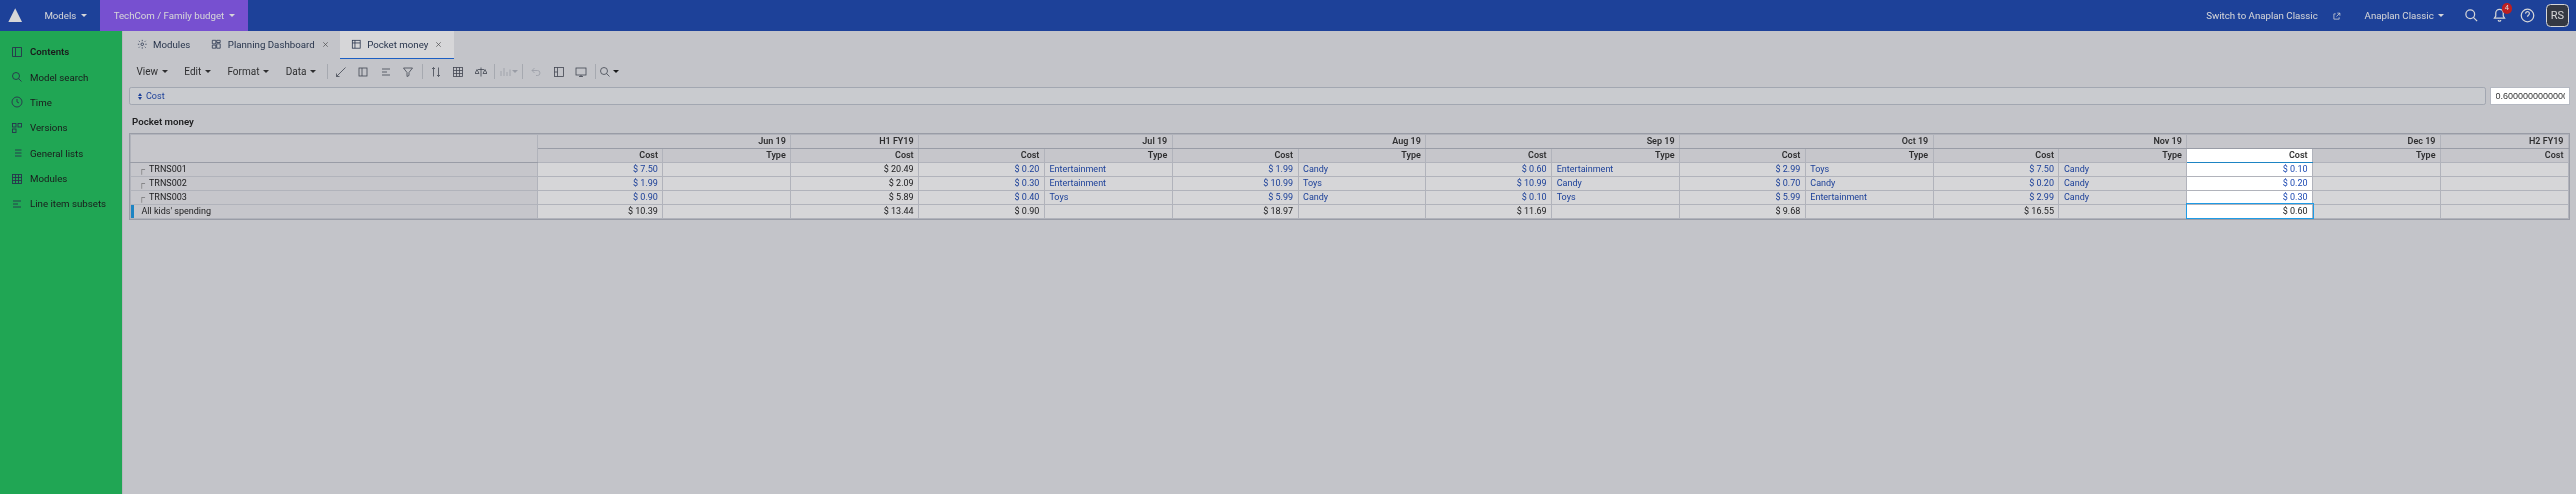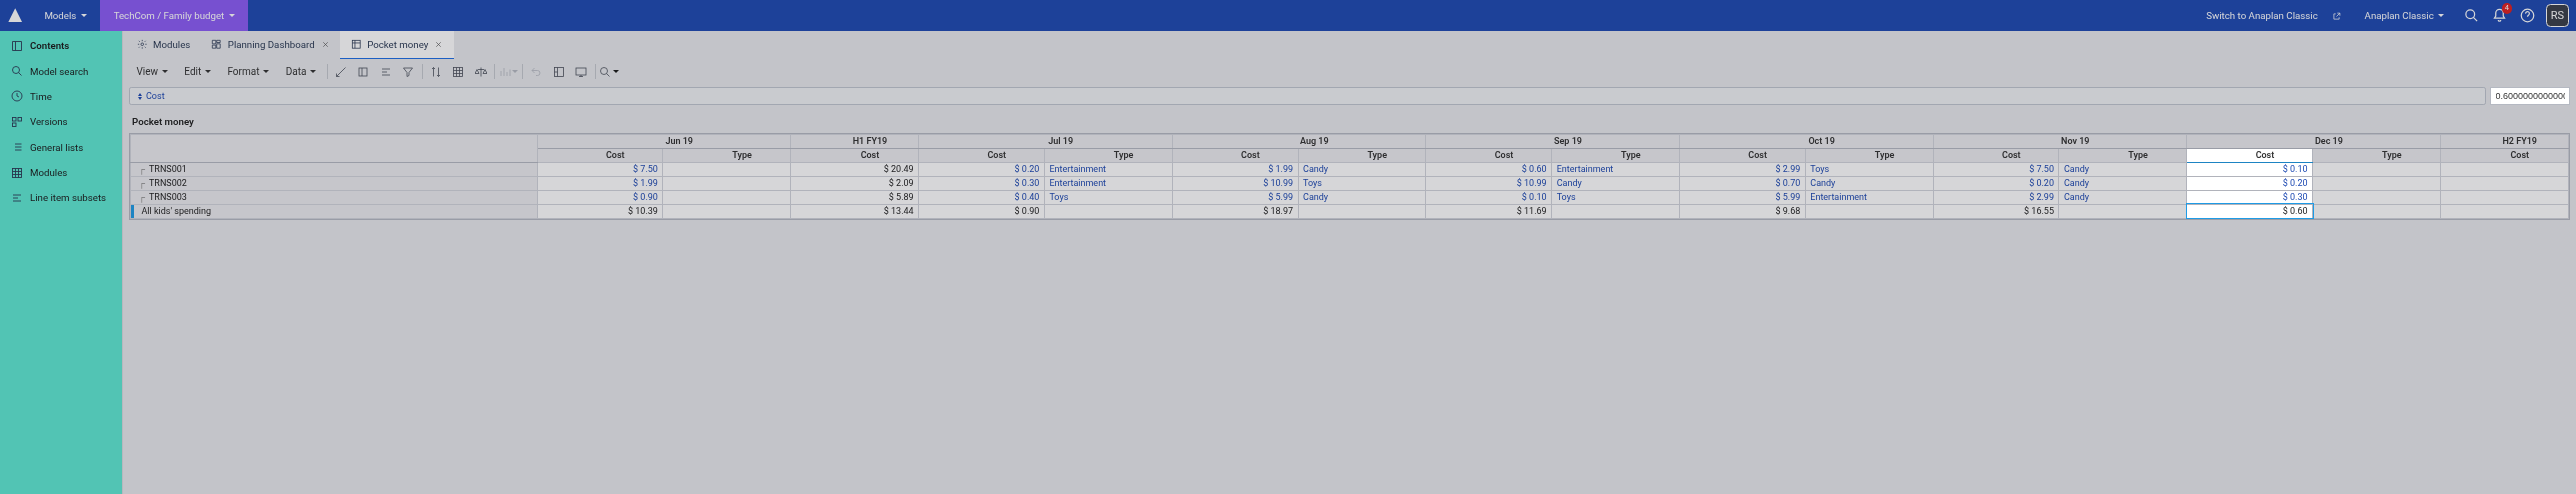--- a/index.html
+++ b/index.html
@@ -17,21 +17,21 @@
   .ext-icon { width:9px; height:9px; }
   .hdr-icon { width: 28px; height: 31px; display:flex; align-items:center; justify-content:center; cursor:pointer; position:relative; }
   .hdr-icon svg { width:15px; height:15px; stroke:#fff; fill:none; stroke-width:2; }
   .badge { position:absolute; top:3px; right:1.5px; background:#e02020; color:#fff; font-size:7.5px; border-radius:6px; padding:0 3px; min-width:10.5px; height:10.5px; line-height:10.5px; text-align:center; }
   .avatar { width:22.4px; height:22.4px; border-radius:4.5px; border:0.7px solid #fff; display:flex; align-items:center; justify-content:center; font-size:11px; margin:0 7.5px 0 4.5px; background:#3a3f4a; }
   
   
   .layout { display:flex; width:100%; }
   
   
-  .sidebar { width: 123px; background: #5eead4; border-right:0.7px solid #d9dbe0; padding-top:2px; height: 463px; }
+  .sidebar { width: 123px; background: #22c55e; border-right:0.7px solid #d9dbe0; padding-top:8px; height: 463px; }
   .sb-item { display:flex; align-items:center; gap:7.5px; padding:6.7px 10.5px; cursor:pointer; color:#1a1a1a; font-size:9.7px; }
   .sb-item svg { width:12px; height:12px; stroke:#2b3a55; fill:none; stroke-width:1.8; flex-shrink:0; }
   .sb-item.bold { font-weight:600; }
   
   
   .main { flex:1; display:flex; flex-direction:column; background:#e8eaed; }
   
   
   .tabs { display:flex; align-items:center; background:#e8eaed; height:28px; padding-left:3px; gap:0; }
   .tab { display:flex; align-items:center; gap:6px; padding:0 10.5px; height:28px; cursor:pointer; color:#2b3a55; font-size:9.7px; border-bottom:1.5px solid transparent; }
@@ -55,21 +55,21 @@
   .chip .dbl-chev .up { border-bottom:3px solid #1e4ab3; }
   .chip .dbl-chev .dn { border-top:3px solid #1e4ab3; }
   .cell-edit { width:80px; background:#fff; border:0.7px solid #b5b9c2; padding:3px 4.5px; text-align:right; font-size:9px; color:#333; margin-left:auto; }
   
   
   .grid-wrap { background:#e8eaed; padding:0 6px 6px 6px; flex:1; }
   .grid-title { font-size:9.7px; font-weight:600; padding:4.5px 3px 6px 3px; color:#222; }
   .grid { border:0.7px solid #b5b9c2; background:#fff; display:inline-block; min-width:100%; }
   .grid table { border-collapse:collapse; width:100%; table-layout:fixed; }
   .grid th, .grid td { border:0.7px solid #d2d5dc; padding:1.5px 4.5px; font-size:9px; height:13.4px; white-space:nowrap; overflow:hidden; }
-  .grid thead th { background:#ececef; text-align:center; font-weight:600; color:#333;padding-left:35px; }
+  .grid thead th { background:#ececef; text-align:right; font-weight:600; color:#333;padding-left:35px; }
   .grid thead tr:first-child th { border-bottom:0.7px solid #b5b9c2; }
   .grid .row-hdr { background:#ececef; text-align:left; padding-left:18px; position:relative; width:183px; }
   .grid .row-hdr .tree { position:absolute; left:7.5px; color:#888; }
   .grid .row-hdr.total { font-weight:400; padding-left:10.5px; }
   .grid .row-hdr.total::before { content:""; position:absolute; left:0; top:0; bottom:0; width:3px; background:#1e9be6; }
   .cost-cell { text-align:right; color:#1e4ab3; }
   .cost-cell.black { color:#222; }
   .type-cell { text-align:left; color:#1e4ab3; }
   .grid th.sel, .grid td.sel-col { background:#fff; }
   .grid th.sel { border-bottom:1.5px solid #1e9be6; }

